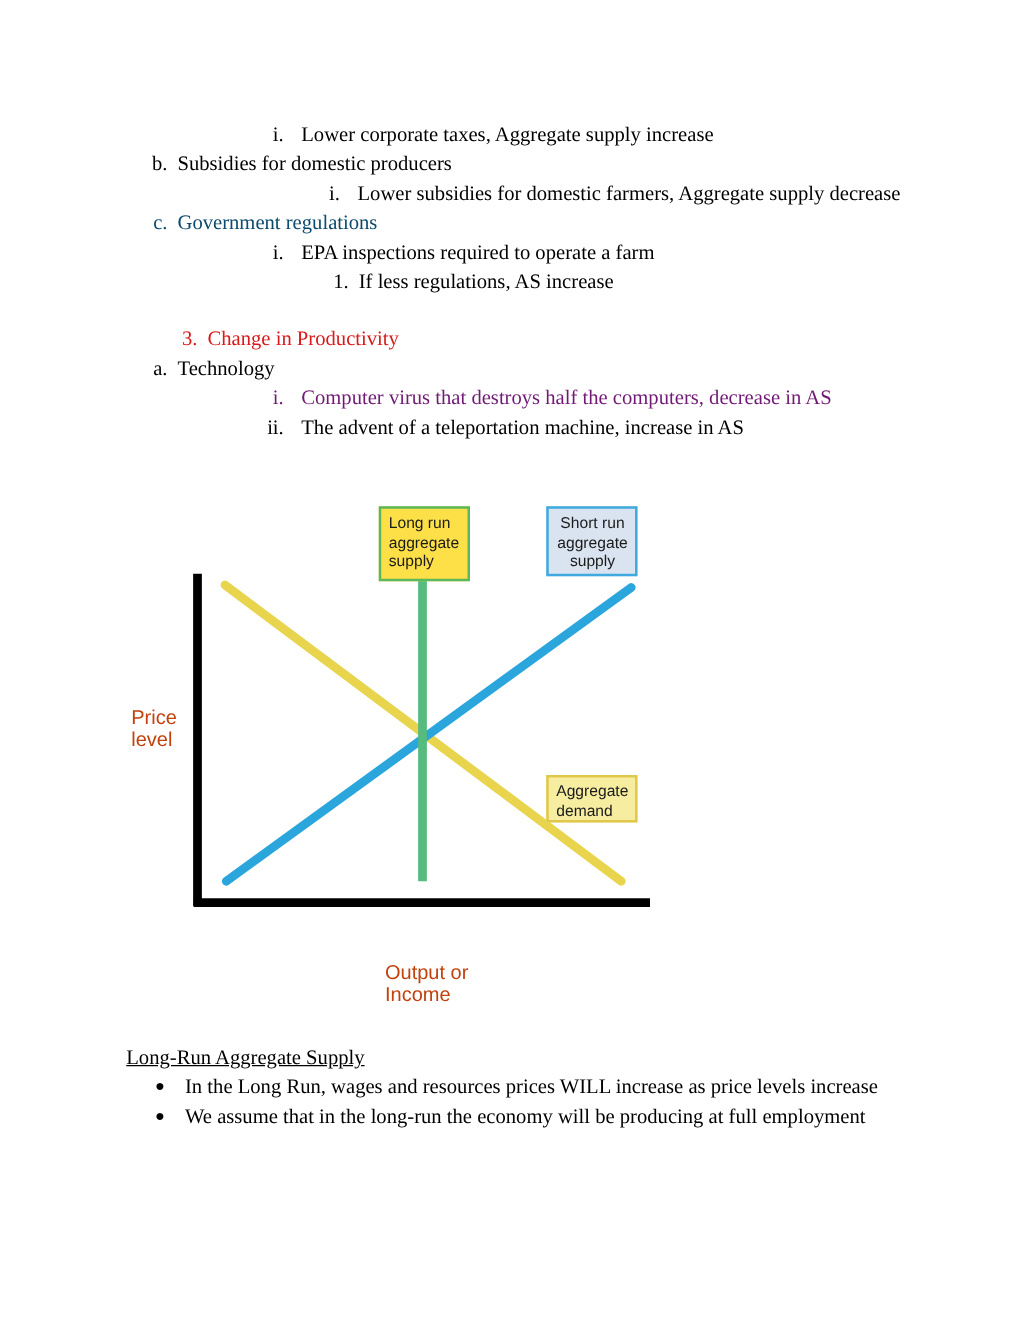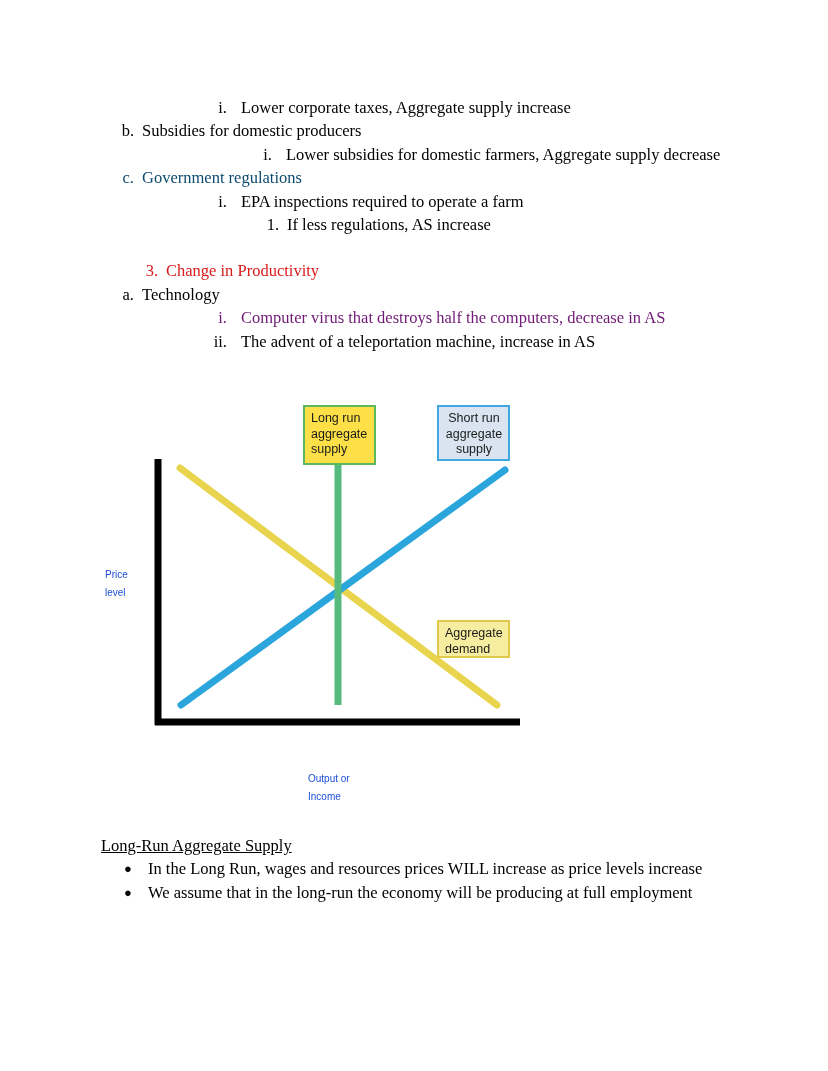--- a/index.html
+++ b/index.html
@@ -89,23 +89,23 @@
   .callout-ad {
     left: 437px; top: 620px;
     width: 73px; height: 38px;
     background: #f7eda0;
     border: 2px solid #e0c84a;
   }
 
   .axis-label {
     position: absolute;
     font-family: "Liberation Sans", sans-serif;
-    font-size: 10px;
+    font-size: 16px;
     line-height: 17.5px;
-    color: #1d4ed8;
+    color: #c2410c;
   }
   .label-price { left: 105px; top: 566px; width: 60px; }
   .label-output { left: 308px; top: 741px; width: 100px; margin-top: 29px; }
 
   
   .bottom {
     position: absolute;
     left: 4px;
     top: 834px;
     width: 828px;

